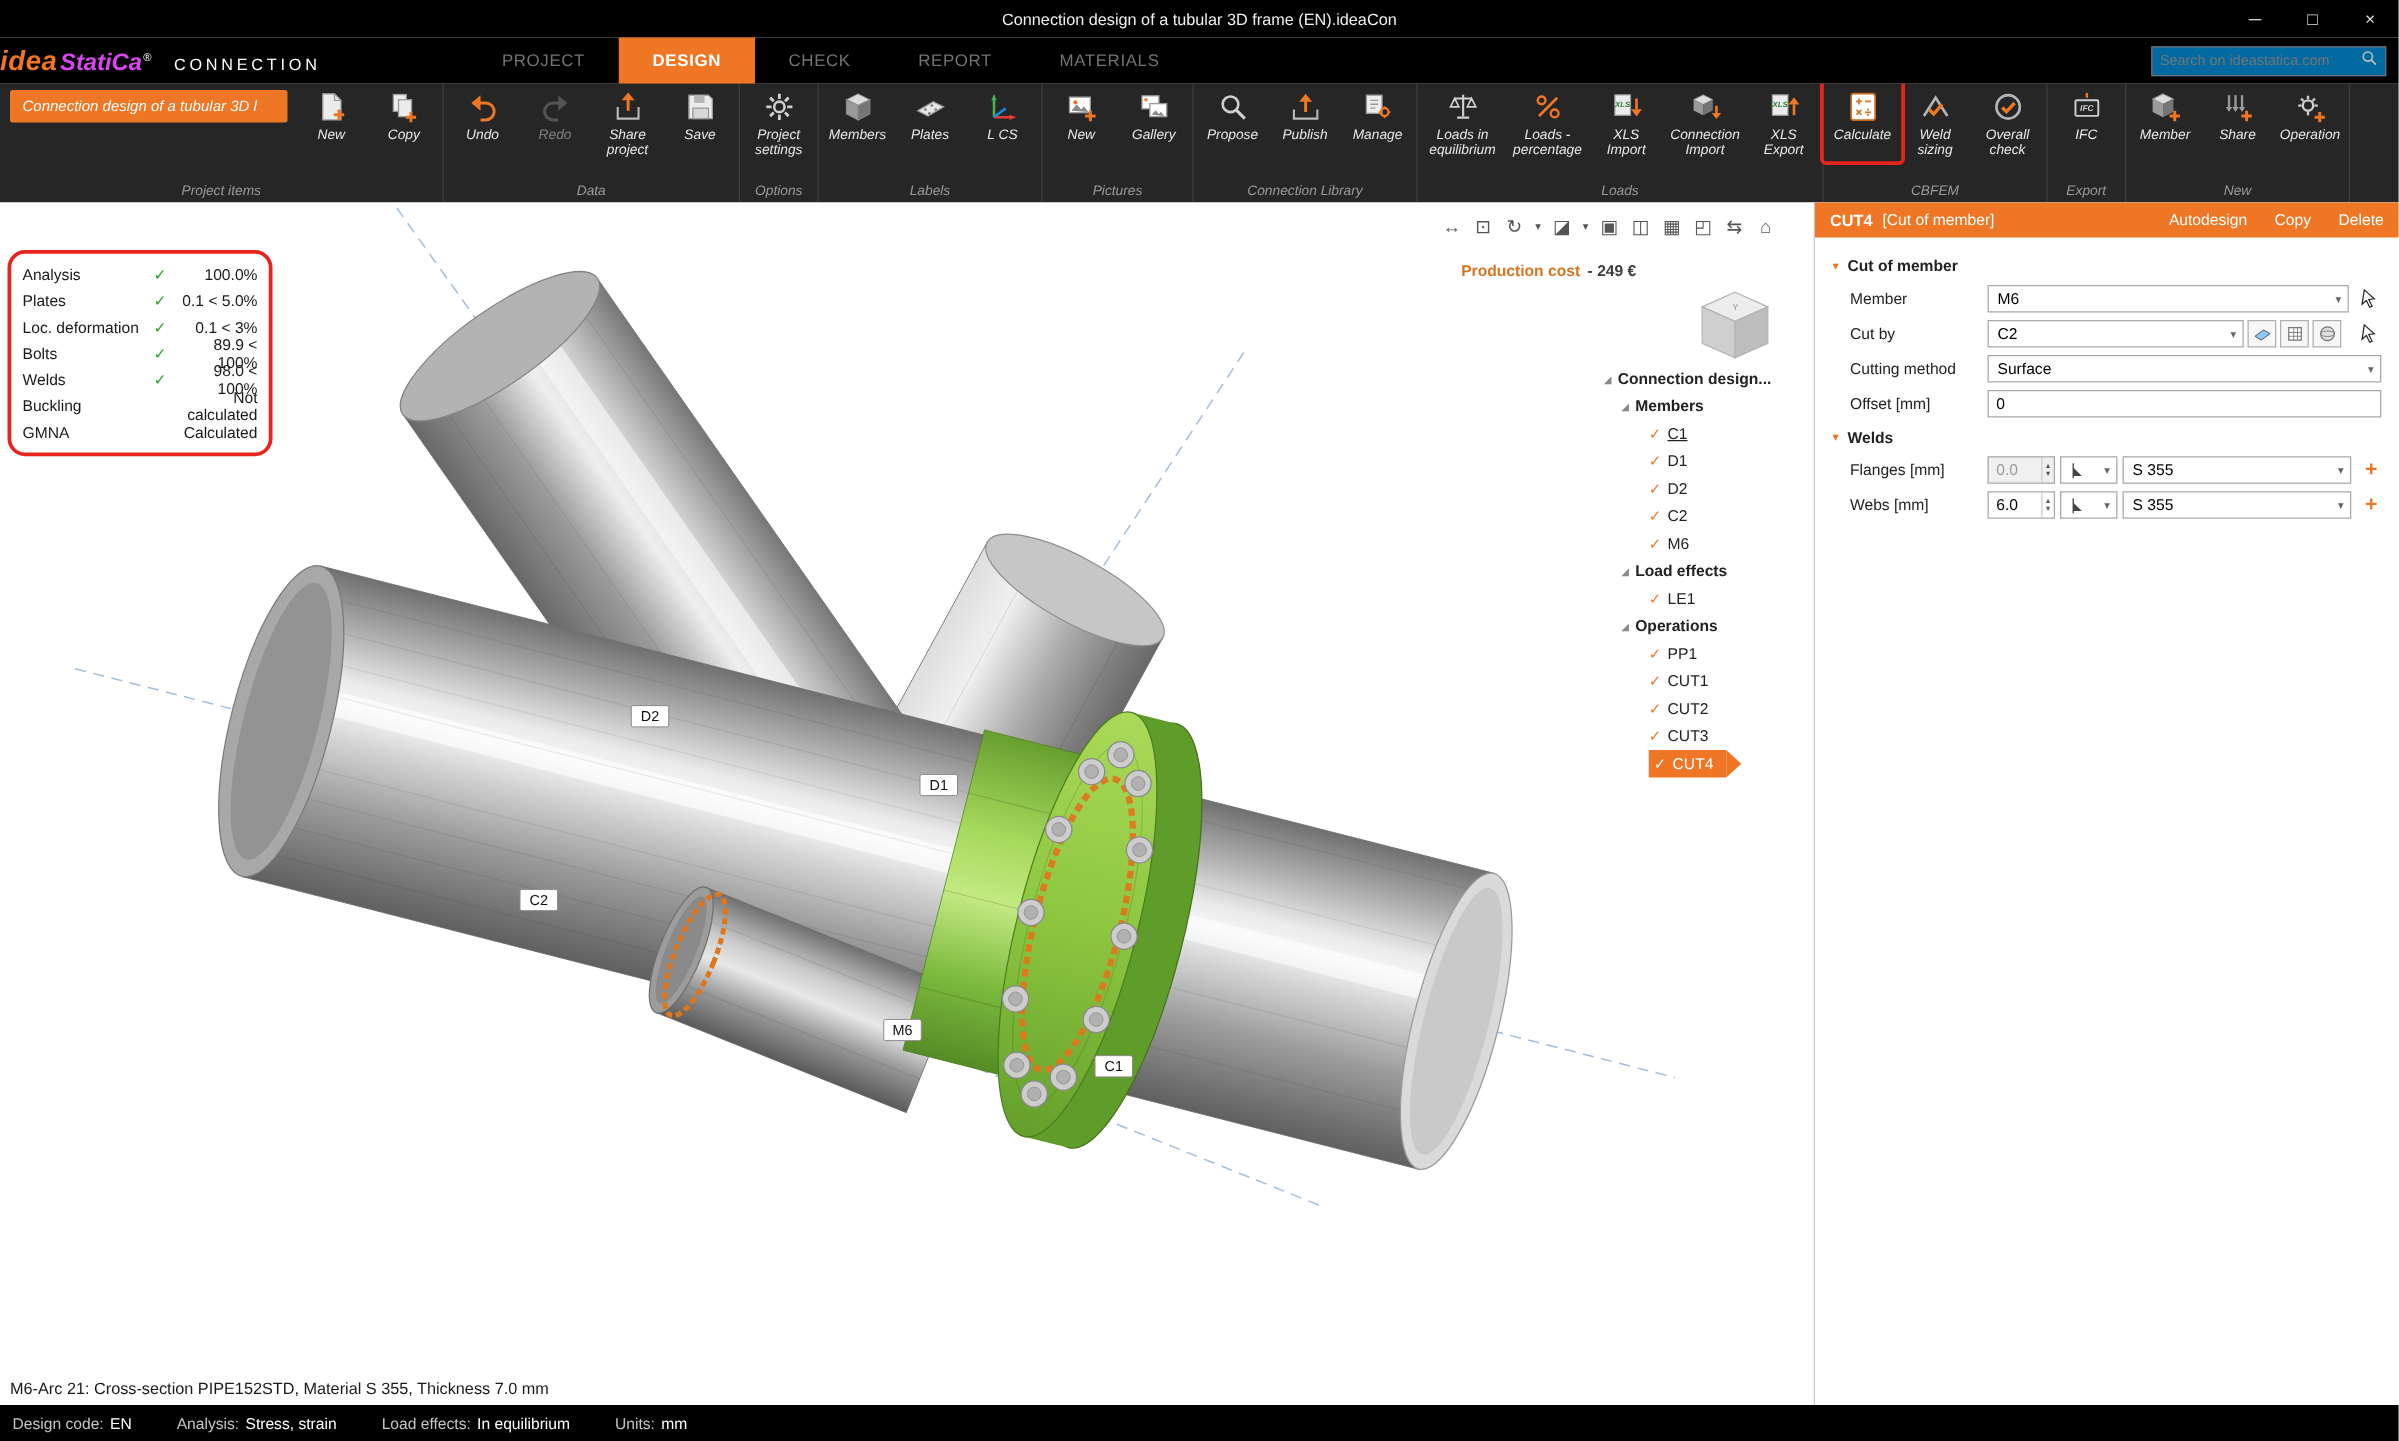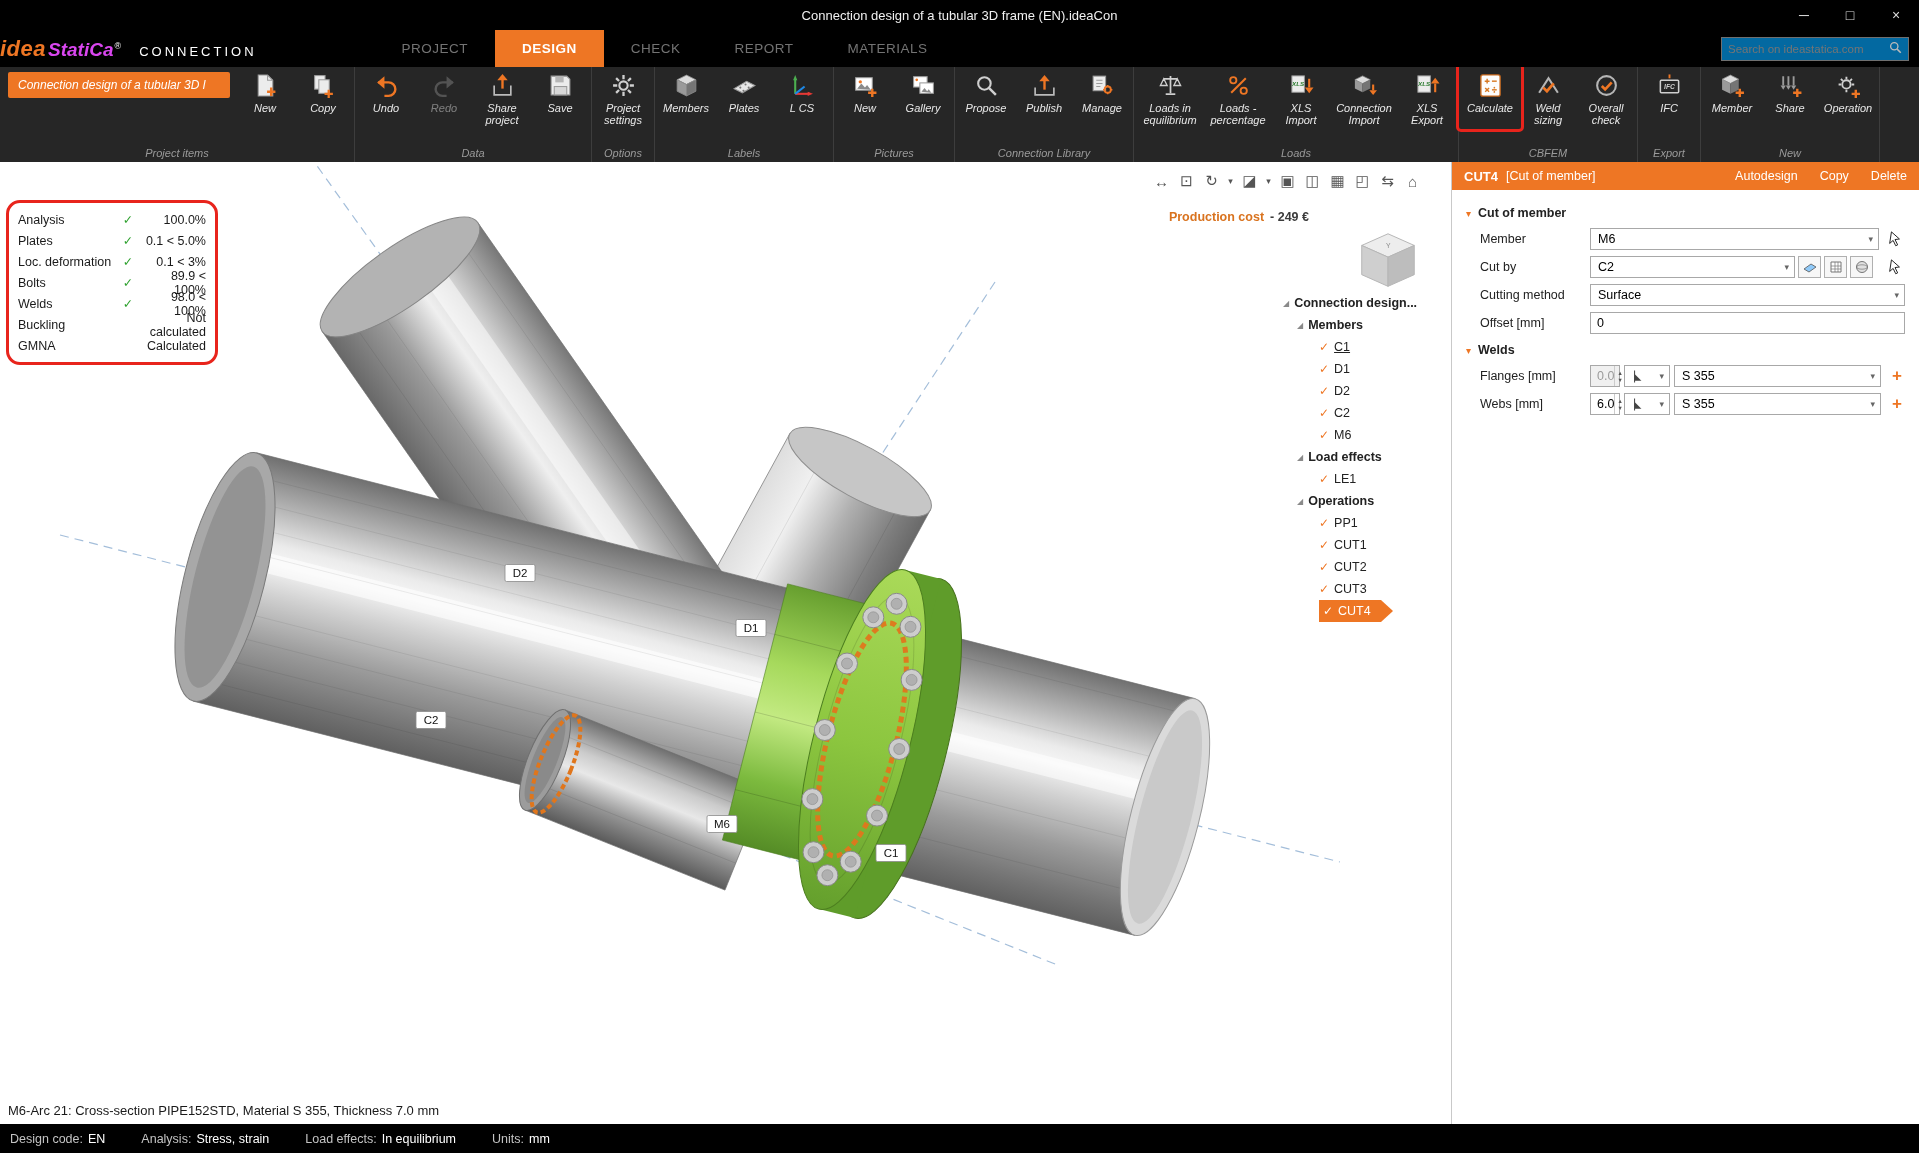--- a/index.html
+++ b/index.html
@@ -112,21 +112,21 @@
   .prow { display:flex; align-items:center; margin:4px 2px 4px 16px; height:24px; }
   .prow > label { width:110px; font-size:12.5px; color:#222; flex-shrink:0; }
   .dd { height:22px; border:1px solid #a8a8a8; background:#fff; display:flex; align-items:center;
     padding:0 5px 0 7px; font-size:12.5px; gap:4px; cursor:pointer; }
   .dd .ddc { margin-left:auto; color:#666; font-size:9px; }
   .grow { flex:1; }
   .w210 { width:205px; flex:none; }
   .wweld { width:46px; flex:none; margin-left:4px; }
   .pinput { height:22px; border:1px solid #a8a8a8; font-size:12.5px; padding:0 6px;
     font-family:inherit; outline:none; }
-  .spin { width:30px; height:22px; border:1px solid #a8a8a8; background:#fff; display:flex;
+  .spin { width:54px; height:22px; border:1px solid #a8a8a8; background:#fff; display:flex;
     align-items:center; font-size:12.5px; padding-left:6px; flex:none; }
   .spin .sarr { margin-left:auto; display:flex; flex-direction:column; font-size:6.5px; color:#555;
     border-left:1px solid #ccc; height:100%; justify-content:center; padding:0 3px; line-height:1.1; }
   .spin.disabled { background:#f0f0f0; color:#9b9b9b; }
   .ibtn { width:23px; height:22px; border:1px solid #b0b0b0; background:#f7f7f7; margin-left:3px;
     display:flex; align-items:center; justify-content:center; cursor:pointer; }
   .cbtn { width:20px; height:20px; margin-left:6px; display:flex; align-items:center;
     justify-content:center; cursor:pointer; }
   .cbtn.right { margin-left:auto; }
   .plus-btn { color:#ee7624; font-weight:bold; font-size:17px; margin-left:8px; cursor:pointer;

